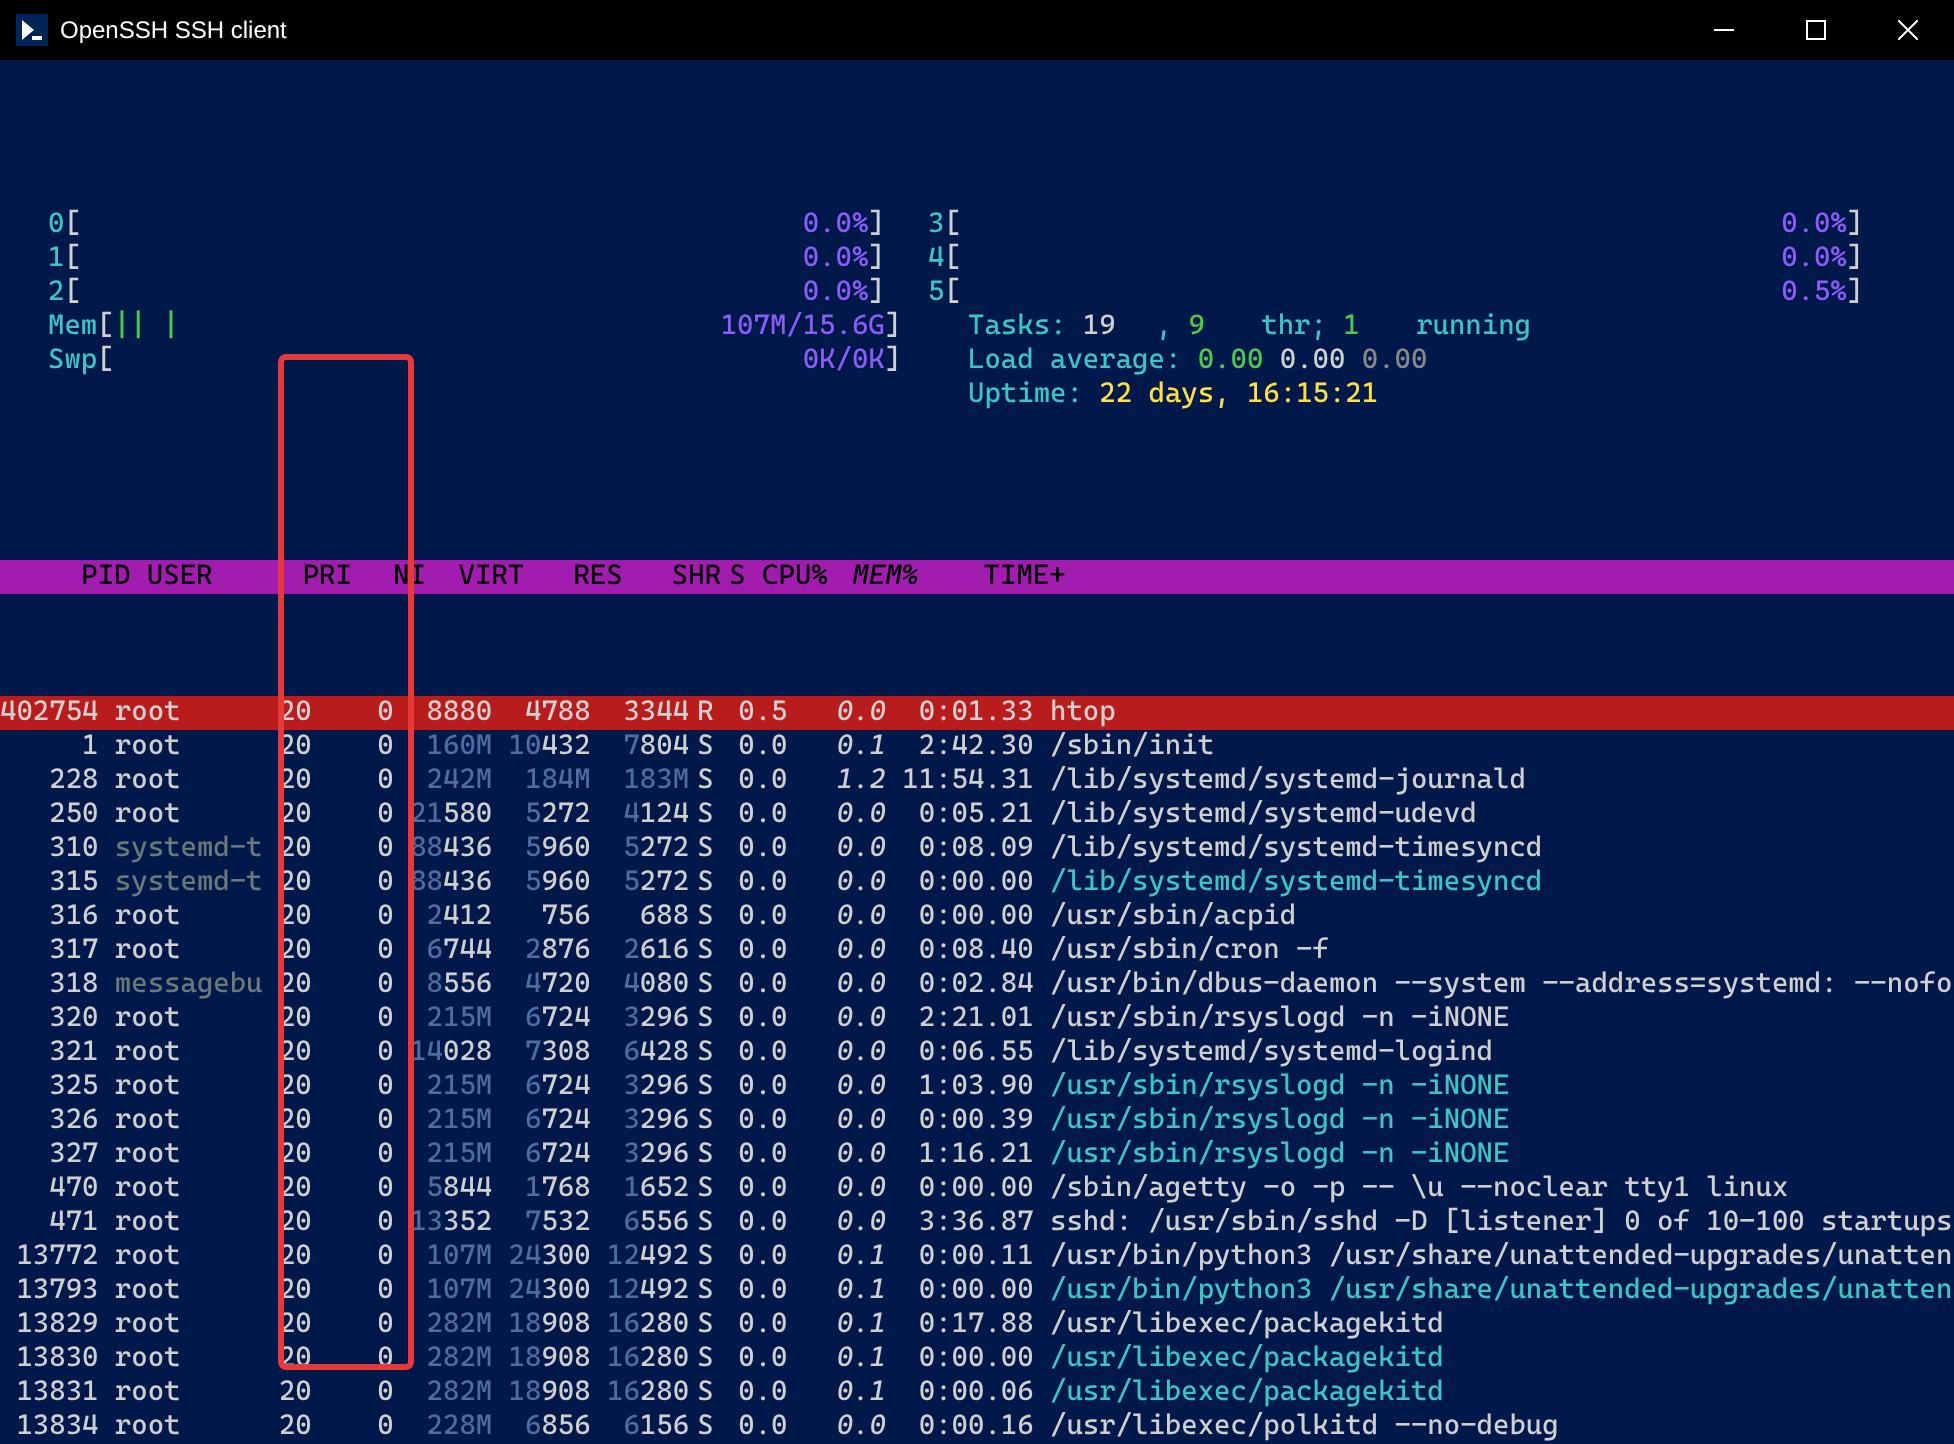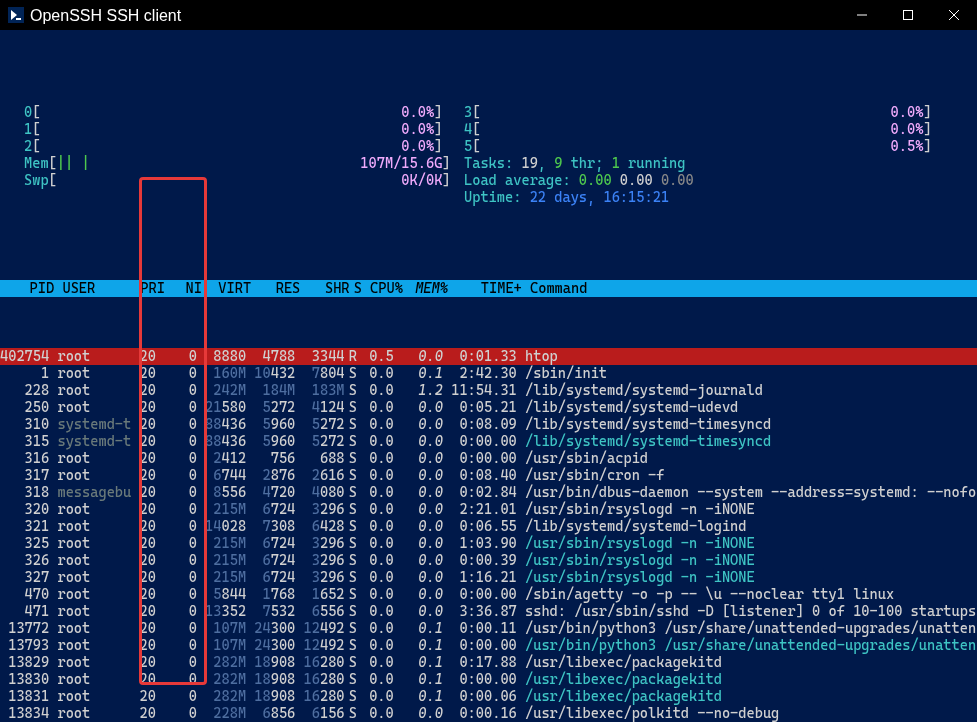--- a/index.html
+++ b/index.html
@@ -1,34 +1,34 @@
 <!DOCTYPE html>
 <html><head>
 <meta charset="utf-8">
 <style>
 * { margin:0; padding:0; box-sizing:border-box; }
 html,body { width:977px; height:722px; background:#00194a; font-family:"Cascadia Mono","Consolas",monospace; font-size:14px; line-height:17px; overflow:hidden; color:#ccc; }
-.titlebar { background:#000; height:30px; display:flex; align-items:center; color:#fff; font-family:"Segoe UI",sans-serif; font-size:16px; }
+.titlebar { background:#000; height:30px; display:flex; align-items:center; color:#fff; font-family:"Segoe UI",sans-serif; font-size:12px; }
 .titlebar .icon { width:16px; height:16px; margin:0 6px 0 8px; display:flex; align-items:center; justify-content:center; }
 .titlebar .spacer { flex:1; }
 .titlebar .btn { width:46px; height:30px; display:flex; align-items:center; justify-content:center; color:#fff; }
 .term { padding:6px 0 0 0; white-space:pre; }
 .cpu-block { padding:0 8px 6px 24px; }
 .cpu-line { display:flex; }
 .cpu-line .lbl { color:#3ec4c4; width:3ch; text-align:right; }
 .cpu-line .br  { color:#d0d0d0; }
 .cpu-line .bar { color:#3ec4c4; }
-.cpu-line .pct { color:#f0abfc; }
+.cpu-line .pct { color:#8b5cf6; }
 .cpu-line .g   { color:#5e5e5e; }
-.right-sys .lbl { color:#3ec4c4; }
+.right-sys .lbl { color:#3ec4c4;margin-left:20px; }
 .right-sys .gray { color:#888; }
-.right-sys .cyan { color:#3b82f6; }
+.right-sys .cyan { color:#fde047; }
 .right-sys .green{ color:#4ec94e; }
 .right-sys .white{ color:#d0d0d0; }
-.header-row { background:#0ea5e9; color:#000; display:flex; padding-left:5px; font-weight:normal; }
+.header-row { background:#a21caf; color:#000; display:flex; padding-left:16px; font-weight:normal; }
 .header-row span { color:#000; }
 .sel-row { background:#b91c1c; }
 .c-pid  { width:6ch; text-align:right; color:#d0d0d0; display:inline-block; }
 .c-user { width:10ch; color:#d0d0d0; display:inline-block; padding-left:1ch;}
 .c-pri  { width:4ch; text-align:center; color:#d0d0d0; display:inline-block; }
 .c-ni   { width:4ch; text-align:right; color:#d0d0d0; display:inline-block; }
 .c-virt { width:6ch; text-align:right; color:#d0d0d0; display:inline-block; }
 .c-res  { width:6ch; text-align:right; color:#d0d0d0; display:inline-block; }
 .c-shr  { width:6ch; text-align:right; color:#d0d0d0; display:inline-block; }
 .c-s    { width:2ch; text-align:center; color:#d0d0d0; display:inline-block; }
@@ -78,21 +78,21 @@
 </div>
 
 <div class="term">
 
 
 <div class="cpu-block">
 <div id="meter-rows"><div class="cpu-line"><span style="display:inline-block;width:440px;"><span class="lbl">0</span><span class="br">[</span><span class="bar"></span><span class="g">                                            </span><span class="pct">0.0%</span><span class="br">]</span></span><span style="display:inline-block;width:500px;"><span class="lbl">3</span><span class="br">[</span><span class="bar"></span><span class="g">                                                  </span><span class="pct">0.0%</span><span class="br">]</span></span></div><div class="cpu-line"><span style="display:inline-block;width:440px;"><span class="lbl">1</span><span class="br">[</span><span class="bar"></span><span class="g">                                            </span><span class="pct">0.0%</span><span class="br">]</span></span><span style="display:inline-block;width:500px;"><span class="lbl">4</span><span class="br">[</span><span class="bar"></span><span class="g">                                                  </span><span class="pct">0.0%</span><span class="br">]</span></span></div><div class="cpu-line"><span style="display:inline-block;width:440px;"><span class="lbl">2</span><span class="br">[</span><span class="bar"></span><span class="g">                                            </span><span class="pct">0.0%</span><span class="br">]</span></span><span style="display:inline-block;width:500px;"><span class="lbl">5</span><span class="br">[</span><span class="bar"></span><span class="g">                                                  </span><span class="pct">0.5%</span><span class="br">]</span></span></div><div class="cpu-line"><span style="display:inline-block;width:440px;"><span class="lbl">Mem</span><span class="br">[</span><span style="color:#4ec94e">|| |</span><span class="g">                                 </span><span class="pct">107M/15.6G</span><span class="br">]</span></span><span class="right-sys" style="display:inline-block;"><span class="lbl">Tasks: </span><span class="white">19</span><span class="lbl">, </span><span class="green">9</span><span class="lbl"> thr; </span><span class="green">1</span><span class="lbl"> running</span></span></div><div class="cpu-line"><span style="display:inline-block;width:440px;"><span class="lbl">Swp</span><span class="br">[</span><span class="g">                                          </span><span class="pct">0K/0K</span><span class="br">]</span></span><span class="right-sys" style="display:inline-block;"><span class="lbl">Load average: </span><span class="green">0.00</span> <span class="white">0.00</span> <span class="gray">0.00</span></span></div><div class="cpu-line"><span style="display:inline-block;width:440px;"></span><span class="right-sys" style="display:inline-block;"><span class="lbl">Uptime: </span><span class="cyan">22 days, 16:15:21</span></span></div></div>
 </div>
 
 
-<div class="header-row"><span class="c-pid">PID</span><span class="c-user">USER</span><span class="c-pri">PRI</span><span class="c-ni">NI</span><span class="c-virt">VIRT</span><span class="c-res">RES</span><span class="c-shr">SHR</span><span class="c-s">S</span><span class="c-cpu">CPU%</span><span class="c-mem">MEM%</span><span class="c-time">TIME+</span><span class="c-cmd">Command</span></div>
+<div class="header-row"><span class="c-pid">PID</span><span class="c-user">USER</span><span class="c-pri">PRI</span><span class="c-ni">NI</span><span class="c-virt">VIRT</span><span class="c-res">RES</span><span class="c-shr">SHR</span><span class="c-s">S</span><span class="c-cpu">CPU%</span><span class="c-mem">MEM%</span><span class="c-time">TIME+</span></div>
 
 
 <div class="proc-rows" id="proc-rows"><div class="prow sel-row"><span class="c-pid">402754</span><span class="c-user">root</span><span class="c-pri">20</span><span class="c-ni">0</span><span class="c-virt">  8880</span><span class="c-res">  4788</span><span class="c-shr">  3344</span><span class="c-s">R</span><span class="c-cpu">0.5</span><span class="c-mem">0.0</span><span class="c-time">0:01.33</span><span class="c-cmd">htop</span></div><div class="prow"><span class="c-pid">1</span><span class="c-user">root</span><span class="c-pri">20</span><span class="c-ni">0</span><span class="c-virt">  <span class="num-dim">160M</span><span></span></span><span class="c-res"> <span class="num-dim">10</span><span>432</span></span><span class="c-shr">  <span class="num-dim">7</span><span>804</span></span><span class="c-s">S</span><span class="c-cpu">0.0</span><span class="c-mem">0.1</span><span class="c-time">2:42.30</span><span class="c-cmd">/sbin/init</span></div><div class="prow"><span class="c-pid">228</span><span class="c-user">root</span><span class="c-pri">20</span><span class="c-ni">0</span><span class="c-virt">  <span class="num-dim">242M</span><span></span></span><span class="c-res">  <span class="num-dim">184M</span><span></span></span><span class="c-shr">  <span class="num-dim">183M</span><span></span></span><span class="c-s">S</span><span class="c-cpu">0.0</span><span class="c-mem">1.2</span><span class="c-time">11:54.31</span><span class="c-cmd">/lib/systemd/systemd-journald</span></div><div class="prow"><span class="c-pid">250</span><span class="c-user">root</span><span class="c-pri">20</span><span class="c-ni">0</span><span class="c-virt"> <span class="num-dim">21</span><span>580</span></span><span class="c-res">  <span class="num-dim">5</span><span>272</span></span><span class="c-shr">  <span class="num-dim">4</span><span>124</span></span><span class="c-s">S</span><span class="c-cpu">0.0</span><span class="c-mem">0.0</span><span class="c-time">0:05.21</span><span class="c-cmd">/lib/systemd/systemd-udevd</span></div><div class="prow"><span class="c-pid">310</span><span class="c-user dimuser">systemd-t</span><span class="c-pri">20</span><span class="c-ni">0</span><span class="c-virt"> <span class="num-dim">88</span><span>436</span></span><span class="c-res">  <span class="num-dim">5</span><span>960</span></span><span class="c-shr">  <span class="num-dim">5</span><span>272</span></span><span class="c-s">S</span><span class="c-cpu">0.0</span><span class="c-mem">0.0</span><span class="c-time">0:08.09</span><span class="c-cmd">/lib/systemd/systemd-timesyncd</span></div><div class="prow"><span class="c-pid">315</span><span class="c-user dimuser">systemd-t</span><span class="c-pri">20</span><span class="c-ni">0</span><span class="c-virt"> <span class="num-dim">88</span><span>436</span></span><span class="c-res">  <span class="num-dim">5</span><span>960</span></span><span class="c-shr">  <span class="num-dim">5</span><span>272</span></span><span class="c-s">S</span><span class="c-cpu">0.0</span><span class="c-mem">0.0</span><span class="c-time">0:00.00</span><span class="c-cmd greencmd">/lib/systemd/systemd-timesyncd</span></div><div class="prow"><span class="c-pid">316</span><span class="c-user">root</span><span class="c-pri">20</span><span class="c-ni">0</span><span class="c-virt">  <span class="num-dim">2</span><span>412</span></span><span class="c-res">   <span class="num-dim"></span><span>756</span></span><span class="c-shr">   <span class="num-dim"></span><span>688</span></span><span class="c-s">S</span><span class="c-cpu">0.0</span><span class="c-mem">0.0</span><span class="c-time">0:00.00</span><span class="c-cmd">/usr/sbin/acpid</span></div><div class="prow"><span class="c-pid">317</span><span class="c-user">root</span><span class="c-pri">20</span><span class="c-ni">0</span><span class="c-virt">  <span class="num-dim">6</span><span>744</span></span><span class="c-res">  <span class="num-dim">2</span><span>876</span></span><span class="c-shr">  <span class="num-dim">2</span><span>616</span></span><span class="c-s">S</span><span class="c-cpu">0.0</span><span class="c-mem">0.0</span><span class="c-time">0:08.40</span><span class="c-cmd">/usr/sbin/cron -f</span></div><div class="prow"><span class="c-pid">318</span><span class="c-user dimuser">messagebu</span><span class="c-pri">20</span><span class="c-ni">0</span><span class="c-virt">  <span class="num-dim">8</span><span>556</span></span><span class="c-res">  <span class="num-dim">4</span><span>720</span></span><span class="c-shr">  <span class="num-dim">4</span><span>080</span></span><span class="c-s">S</span><span class="c-cpu">0.0</span><span class="c-mem">0.0</span><span class="c-time">0:02.84</span><span class="c-cmd">/usr/bin/dbus-daemon --system --address=systemd: --nofo</span></div><div class="prow"><span class="c-pid">320</span><span class="c-user">root</span><span class="c-pri">20</span><span class="c-ni">0</span><span class="c-virt">  <span class="num-dim">215M</span><span></span></span><span class="c-res">  <span class="num-dim">6</span><span>724</span></span><span class="c-shr">  <span class="num-dim">3</span><span>296</span></span><span class="c-s">S</span><span class="c-cpu">0.0</span><span class="c-mem">0.0</span><span class="c-time">2:21.01</span><span class="c-cmd">/usr/sbin/rsyslogd -n -iNONE</span></div><div class="prow"><span class="c-pid">321</span><span class="c-user">root</span><span class="c-pri">20</span><span class="c-ni">0</span><span class="c-virt"> <span class="num-dim">14</span><span>028</span></span><span class="c-res">  <span class="num-dim">7</span><span>308</span></span><span class="c-shr">  <span class="num-dim">6</span><span>428</span></span><span class="c-s">S</span><span class="c-cpu">0.0</span><span class="c-mem">0.0</span><span class="c-time">0:06.55</span><span class="c-cmd">/lib/systemd/systemd-logind</span></div><div class="prow"><span class="c-pid">325</span><span class="c-user">root</span><span class="c-pri">20</span><span class="c-ni">0</span><span class="c-virt">  <span class="num-dim">215M</span><span></span></span><span class="c-res">  <span class="num-dim">6</span><span>724</span></span><span class="c-shr">  <span class="num-dim">3</span><span>296</span></span><span class="c-s">S</span><span class="c-cpu">0.0</span><span class="c-mem">0.0</span><span class="c-time">1:03.90</span><span class="c-cmd greencmd">/usr/sbin/rsyslogd -n -iNONE</span></div><div class="prow"><span class="c-pid">326</span><span class="c-user">root</span><span class="c-pri">20</span><span class="c-ni">0</span><span class="c-virt">  <span class="num-dim">215M</span><span></span></span><span class="c-res">  <span class="num-dim">6</span><span>724</span></span><span class="c-shr">  <span class="num-dim">3</span><span>296</span></span><span class="c-s">S</span><span class="c-cpu">0.0</span><span class="c-mem">0.0</span><span class="c-time">0:00.39</span><span class="c-cmd greencmd">/usr/sbin/rsyslogd -n -iNONE</span></div><div class="prow"><span class="c-pid">327</span><span class="c-user">root</span><span class="c-pri">20</span><span class="c-ni">0</span><span class="c-virt">  <span class="num-dim">215M</span><span></span></span><span class="c-res">  <span class="num-dim">6</span><span>724</span></span><span class="c-shr">  <span class="num-dim">3</span><span>296</span></span><span class="c-s">S</span><span class="c-cpu">0.0</span><span class="c-mem">0.0</span><span class="c-time">1:16.21</span><span class="c-cmd greencmd">/usr/sbin/rsyslogd -n -iNONE</span></div><div class="prow"><span class="c-pid">470</span><span class="c-user">root</span><span class="c-pri">20</span><span class="c-ni">0</span><span class="c-virt">  <span class="num-dim">5</span><span>844</span></span><span class="c-res">  <span class="num-dim">1</span><span>768</span></span><span class="c-shr">  <span class="num-dim">1</span><span>652</span></span><span class="c-s">S</span><span class="c-cpu">0.0</span><span class="c-mem">0.0</span><span class="c-time">0:00.00</span><span class="c-cmd">/sbin/agetty -o -p -- \u --noclear tty1 linux</span></div><div class="prow"><span class="c-pid">471</span><span class="c-user">root</span><span class="c-pri">20</span><span class="c-ni">0</span><span class="c-virt"> <span class="num-dim">13</span><span>352</span></span><span class="c-res">  <span class="num-dim">7</span><span>532</span></span><span class="c-shr">  <span class="num-dim">6</span><span>556</span></span><span class="c-s">S</span><span class="c-cpu">0.0</span><span class="c-mem">0.0</span><span class="c-time">3:36.87</span><span class="c-cmd">sshd: /usr/sbin/sshd -D [listener] 0 of 10-100 startups</span></div><div class="prow"><span class="c-pid">13772</span><span class="c-user">root</span><span class="c-pri">20</span><span class="c-ni">0</span><span class="c-virt">  <span class="num-dim">107M</span><span></span></span><span class="c-res"> <span class="num-dim">24</span><span>300</span></span><span class="c-shr"> <span class="num-dim">12</span><span>492</span></span><span class="c-s">S</span><span class="c-cpu">0.0</span><span class="c-mem">0.1</span><span class="c-time">0:00.11</span><span class="c-cmd">/usr/bin/python3 /usr/share/unattended-upgrades/unatten</span></div><div class="prow"><span class="c-pid">13793</span><span class="c-user">root</span><span class="c-pri">20</span><span class="c-ni">0</span><span class="c-virt">  <span class="num-dim">107M</span><span></span></span><span class="c-res"> <span class="num-dim">24</span><span>300</span></span><span class="c-shr"> <span class="num-dim">12</span><span>492</span></span><span class="c-s">S</span><span class="c-cpu">0.0</span><span class="c-mem">0.1</span><span class="c-time">0:00.00</span><span class="c-cmd greencmd">/usr/bin/python3 /usr/share/unattended-upgrades/unatten</span></div><div class="prow"><span class="c-pid">13829</span><span class="c-user">root</span><span class="c-pri">20</span><span class="c-ni">0</span><span class="c-virt">  <span class="num-dim">282M</span><span></span></span><span class="c-res"> <span class="num-dim">18</span><span>908</span></span><span class="c-shr"> <span class="num-dim">16</span><span>280</span></span><span class="c-s">S</span><span class="c-cpu">0.0</span><span class="c-mem">0.1</span><span class="c-time">0:17.88</span><span class="c-cmd">/usr/libexec/packagekitd</span></div><div class="prow"><span class="c-pid">13830</span><span class="c-user">root</span><span class="c-pri">20</span><span class="c-ni">0</span><span class="c-virt">  <span class="num-dim">282M</span><span></span></span><span class="c-res"> <span class="num-dim">18</span><span>908</span></span><span class="c-shr"> <span class="num-dim">16</span><span>280</span></span><span class="c-s">S</span><span class="c-cpu">0.0</span><span class="c-mem">0.1</span><span class="c-time">0:00.00</span><span class="c-cmd greencmd">/usr/libexec/packagekitd</span></div><div class="prow"><span class="c-pid">13831</span><span class="c-user">root</span><span class="c-pri">20</span><span class="c-ni">0</span><span class="c-virt">  <span class="num-dim">282M</span><span></span></span><span class="c-res"> <span class="num-dim">18</span><span>908</span></span><span class="c-shr"> <span class="num-dim">16</span><span>280</span></span><span class="c-s">S</span><span class="c-cpu">0.0</span><span class="c-mem">0.1</span><span class="c-time">0:00.06</span><span class="c-cmd greencmd">/usr/libexec/packagekitd</span></div><div class="prow"><span class="c-pid">13834</span><span class="c-user">root</span><span class="c-pri">20</span><span class="c-ni">0</span><span class="c-virt">  <span class="num-dim">228M</span><span></span></span><span class="c-res">  <span class="num-dim">6</span><span>856</span></span><span class="c-shr">  <span class="num-dim">6</span><span>156</span></span><span class="c-s">S</span><span class="c-cpu">0.0</span><span class="c-mem">0.0</span><span class="c-time">0:00.16</span><span class="c-cmd">/usr/libexec/polkitd --no-debug</span></div></div>
 
 </div>
 
 <div class="redbox" style="left:139px; top:177px; width:68px; height:508px;"></div>
 
 </div>
 

